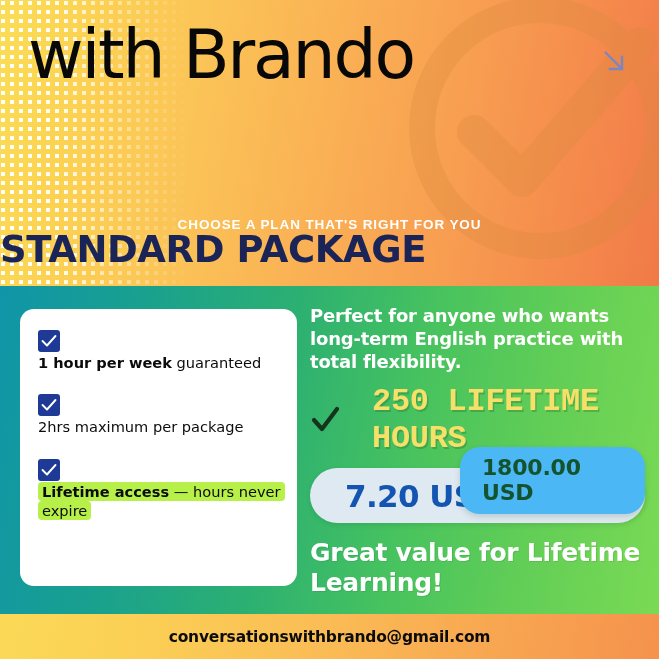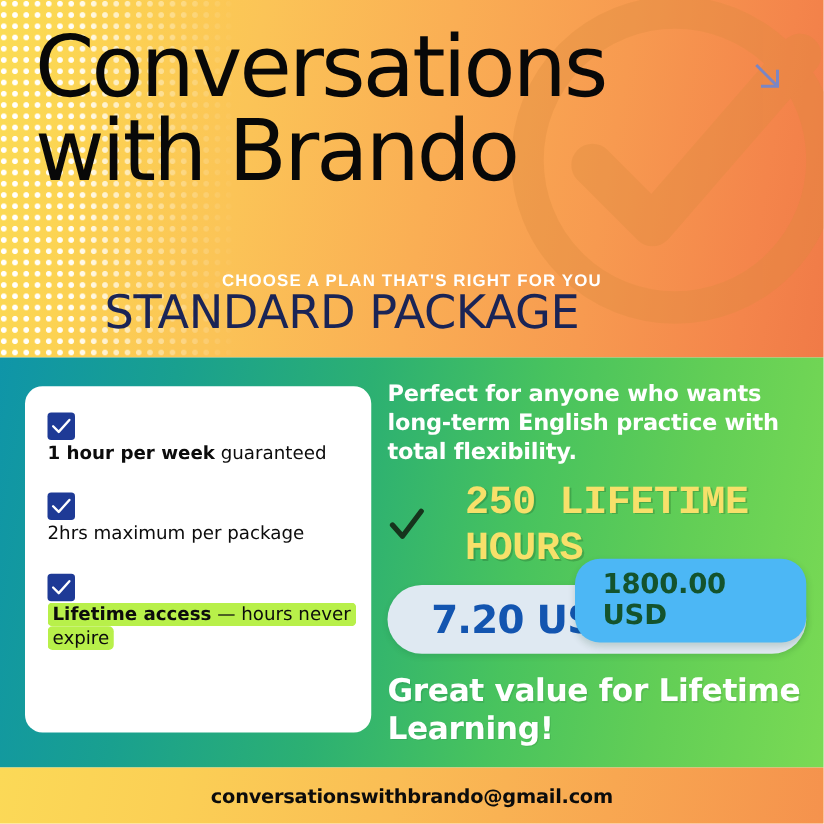--- a/index.html
+++ b/index.html
@@ -68,22 +68,22 @@
     position:absolute; left:0; top:203px;
     width:659px; text-align:center;
     font-size:13.5px; font-weight:700;
     letter-spacing:.9px;
     color:#ffffff;
     margin-top:14px;
   }
 
   .package-title {
     position:absolute; left:0; top:228px;
-    width:547px; text-align:center;
-    font-size:37px; font-weight:400;
+    width:547px; text-align:left;
+    font-size:37px; font-weight:700;
     letter-spacing:-.4px;
     color:#1a2456;
     font-family:"DejaVu Sans", sans-serif;
   }
 
   
   .middle {
     position:absolute; left:0; top:286px;
     width:659px; height:328px;
     background:linear-gradient(100deg,
@@ -232,21 +232,20 @@
     </svg>
 
     <div class="dots"></div>
 
     <svg class="arrow-icon" viewBox="0 0 30 30">
       <path d="M6 6 L23 23" fill="none" stroke="#7a86c4" stroke-width="2.4"></path>
       <path d="M23 11 L23 23 L11 23" fill="none" stroke="#7a86c4" stroke-width="2.4" stroke-linecap="square"></path>
     </svg>
 
     <div class="title">
-      <span class="l1">Conversations</span>
       <span class="l2">with Brando</span>
     </div>
 
     <div class="subtitle">CHOOSE A PLAN THAT'S RIGHT FOR YOU</div>
     <div class="package-title">STANDARD PACKAGE</div>
   </div>
 
   <div class="middle">
 
     <div class="feature-card" id="feature-card">

